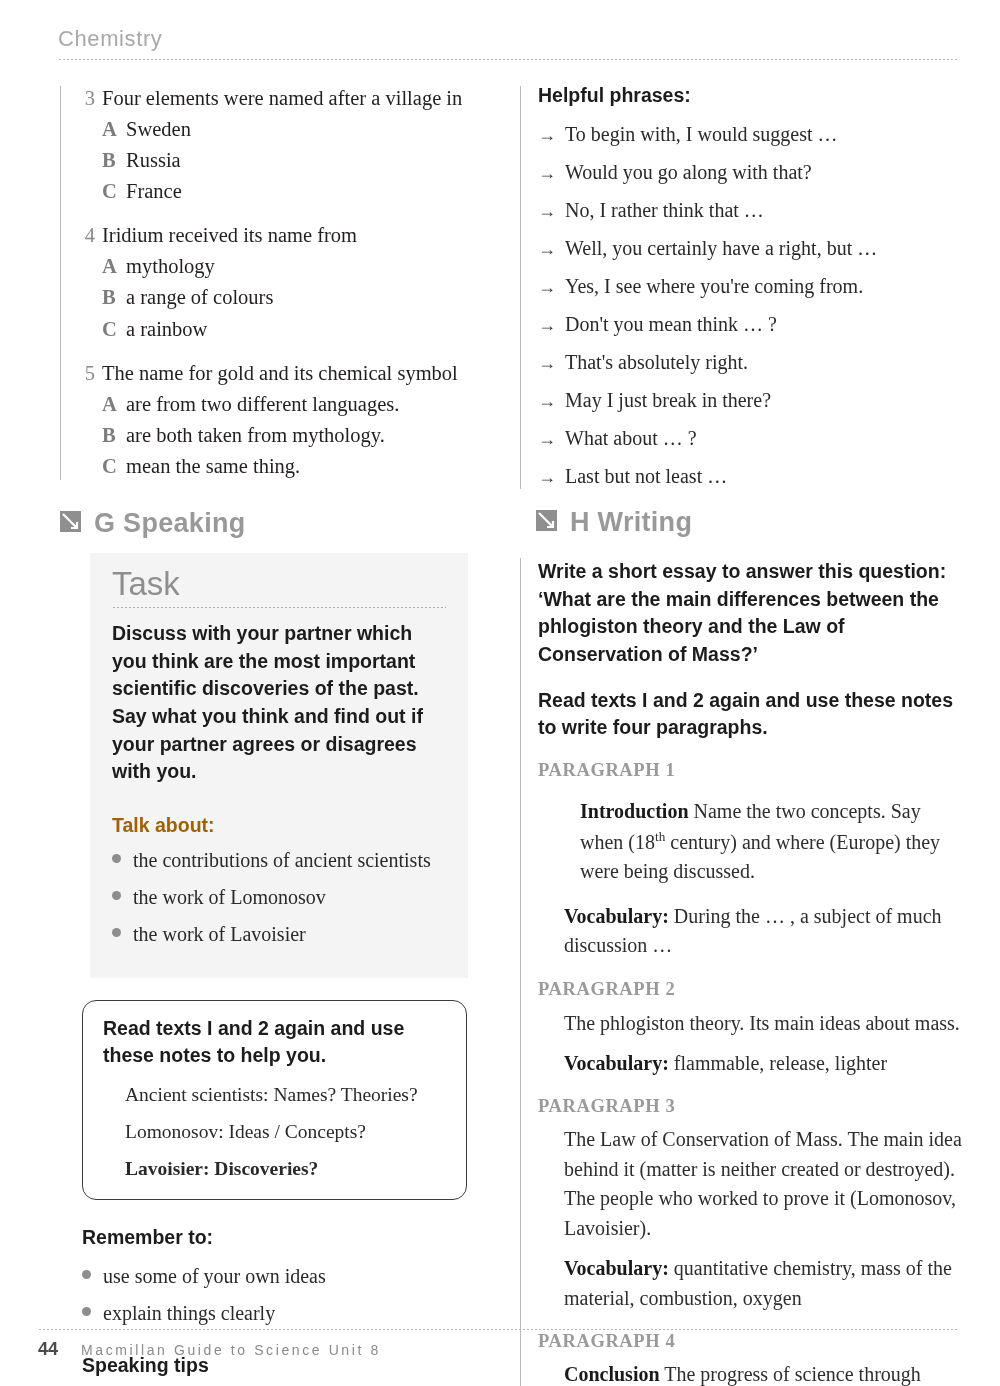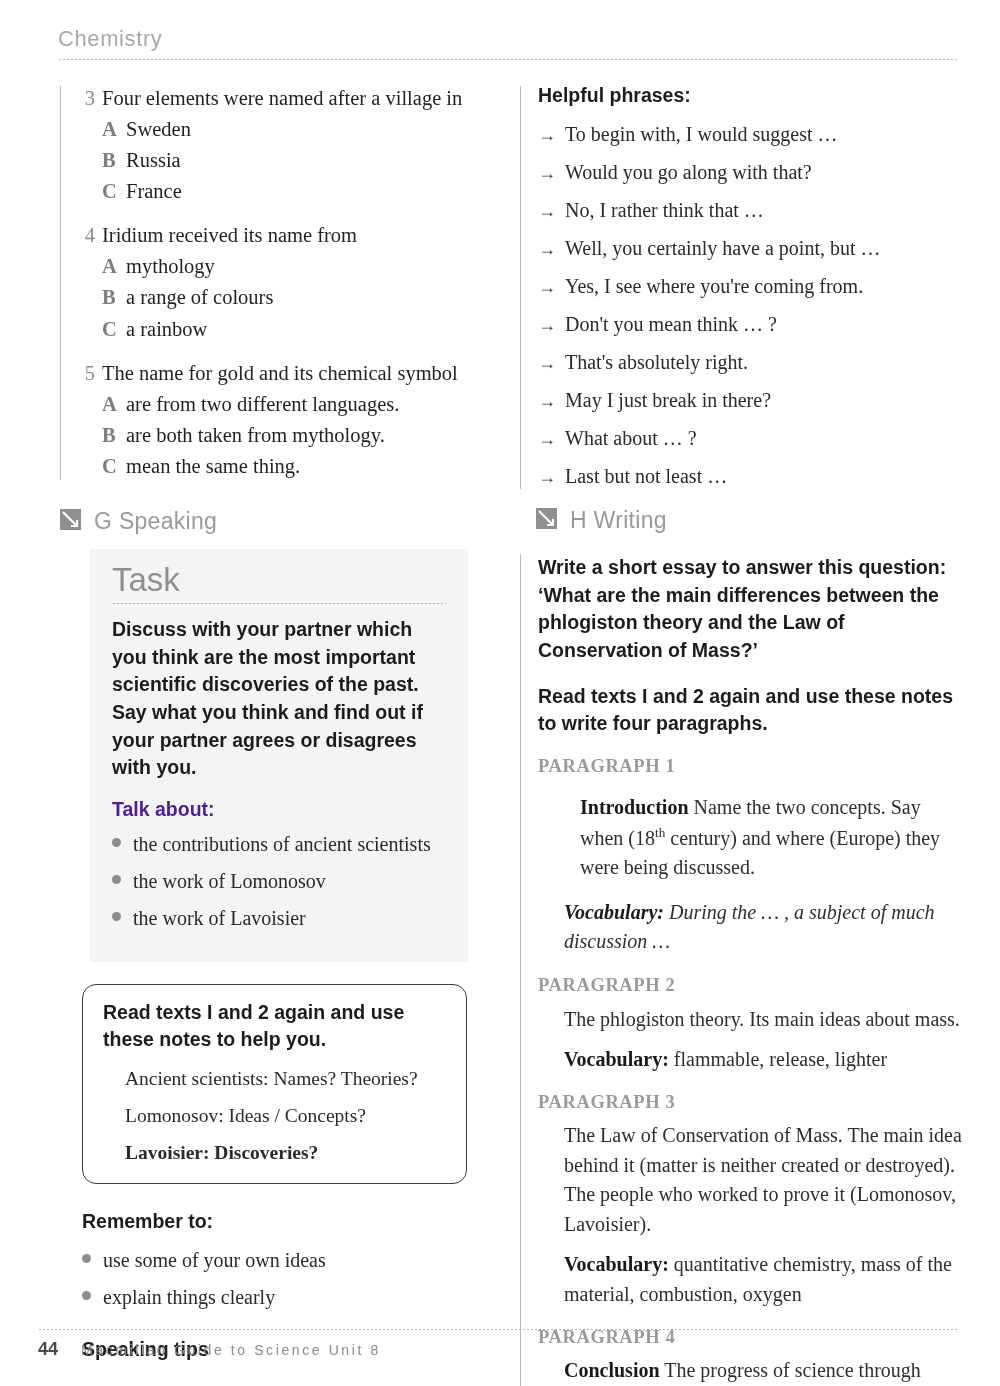--- a/index.html
+++ b/index.html
@@ -111,23 +111,23 @@
   .sec-icon {
     width: 24px;
     height: 24px;
     flex: none;
     margin-right: 10px;
     position: relative;
     top: -1px;
   }
   .section-head .sec-title {
     font-family: "Liberation Sans", sans-serif;
-    font-size: 23px;
+    font-size: 27px;
     color: #999999;
-    font-weight: 400;
+    font-weight: 700;
     letter-spacing: 0.3px;
   }
 
   
   .task-panel {
     background: #f4f4f4;
     padding: 14px 22px 22px 22px;
     margin-left: 30px;
     width: 378px;
     box-sizing: border-box;
@@ -151,22 +151,22 @@
     font-family: "Liberation Sans", sans-serif;
     font-weight: 700;
     font-size: 19.5px;
     line-height: 1.42;
     color: #1c1c1c;
   }
   .talk-about {
     font-family: "Liberation Sans", sans-serif;
     font-weight: 700;
     font-size: 19.5px;
-    color: #4c1d95;
-    margin-top: 16px;
+    color: #a16207;
+    margin-top: 28px;
     margin-bottom: 8px;
   }
 
   
   .bullet-list { list-style: none; margin: 0; padding: 0; }
   .bullet-list li {
     display: flex;
     align-items: baseline;
     font-size: 20px;
     line-height: 1.5;
@@ -444,21 +444,21 @@
       <li>
         <span class="arrow">→</span>
         <span>Would you go along with that?</span>
       </li>
       <li>
         <span class="arrow">→</span>
         <span>No, I rather think that …</span>
       </li>
       <li>
         <span class="arrow">→</span>
-        <span>Well, you certainly have a point, but …</span>
+        <span>Well, you certainly have a right, but …</span>
       </li>
       <li>
         <span class="arrow">→</span>
         <span>Yes, I see where you're coming from.</span>
       </li>
       <li>
         <span class="arrow">→</span>
         <span>Don't you mean think … ?</span>
       </li>
       <li>
@@ -491,21 +491,21 @@
     <span class="sec-title">H Writing</span>
   </div>
 
   <div class="write-body">
     <div class="bold-sans">Write a short essay to answer this question: ‘What are the main differences between the phlogiston theory and the Law of Conservation of Mass?’</div>
     <div class="bold-sans" style="margin-top:18px;">Read texts I and 2 again and use these notes to write four paragraphs.</div>
 
     <div class="para-label">PARAGRAPH 1</div>
     <div class="para-body">
       <p style="margin:16px;"><b>Introduction</b><span> Name the two concepts. Say when (18</span><sup>th</sup><span> century) and where (Europe) they were being discussed.</span></p>
-      <p class="vocab" style="margin:11px 0 0 0;font-style:italic;"><b>Vocabulary:</b><span> During the … , a subject of much discussion …</span></p>
+      <p class="vocab" style="margin:11px 0 0 0;"><b>Vocabulary:</b><span> During the … , a subject of much discussion …</span></p>
     </div>
 
     <div class="para-label">PARAGRAPH 2</div>
     <div class="para-body">
       <p style="margin:0;"><b></b><span>The phlogiston theory. Its main ideas about mass.</span><sup></sup><span></span></p>
       <p class="vocab" style="margin:11px 0 0 0;"><b>Vocabulary:</b><span> flammable, release, lighter</span></p>
     </div>
 
     <div class="para-label">PARAGRAPH 3</div>
     <div class="para-body">

